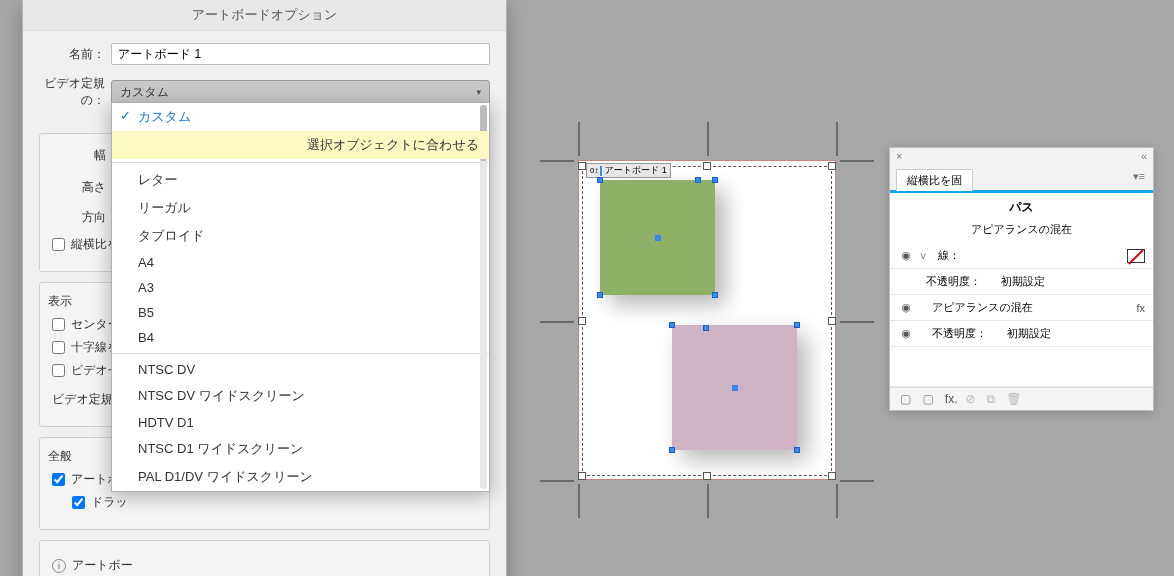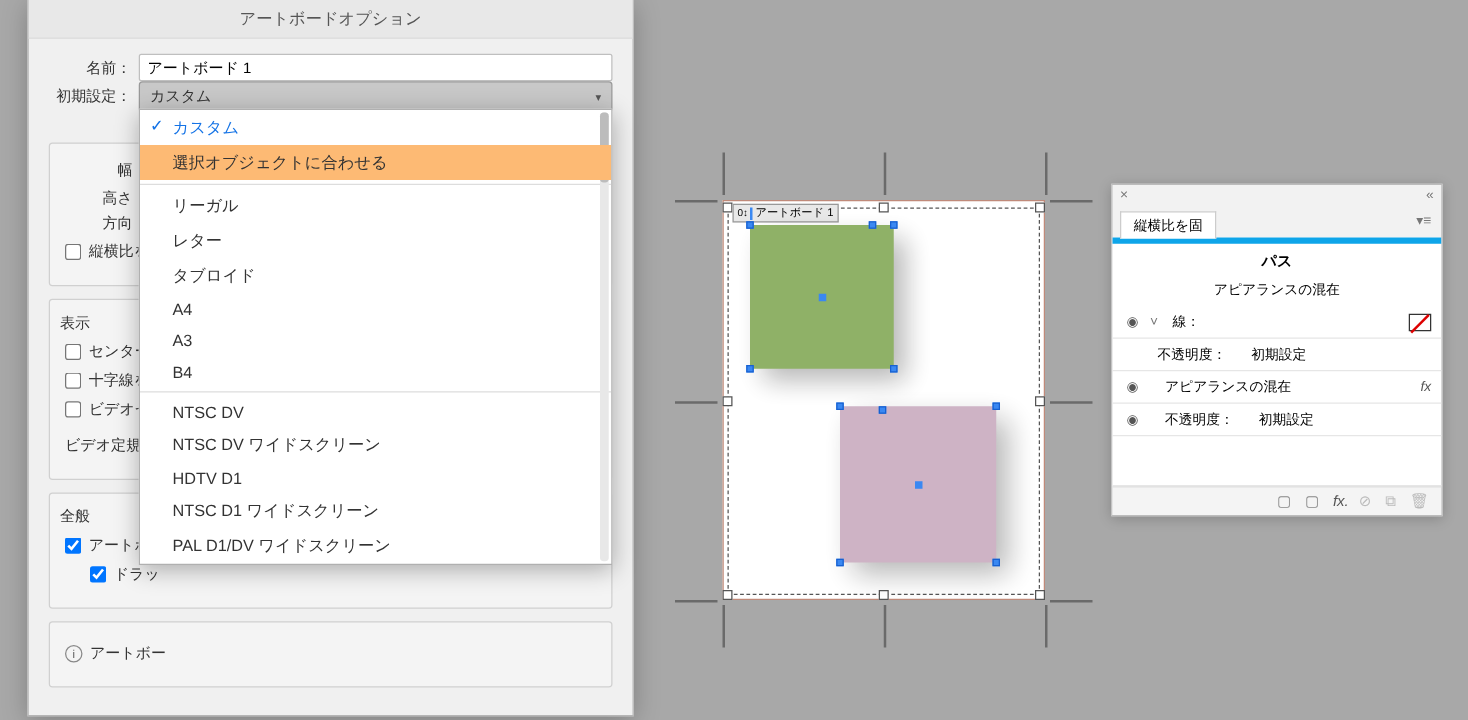--- a/index.html
+++ b/index.html
@@ -2,40 +2,40 @@
 <html><head>
 <meta charset="utf-8">
 <style>
 * { box-sizing: border-box; margin: 0; padding: 0; font-family: "Hiragino Kaku Gothic Pro", "Meiryo", sans-serif; }
 body { background: #a8a8a8; width: 1174px; height: 576px; overflow: hidden; position: relative; }
 
 
 .dialog { position: absolute; left: 22px; top: 0; width: 485px; background: #f0f0f0; border: 1px solid #b5b5b5; border-top: none; box-shadow: 0 4px 20px rgba(0,0,0,0.25); }
 .dialog-title { text-align: center; font-size: 13px; padding: 6px 0; color: #555; border-bottom: 1px solid #dcdcdc; background: #e8e8e8; }
 .dialog-body { padding: 12px 16px; font-size: 12px; color: #333; }
-.form-row { display: flex; align-items: center; }
+.form-row { display: flex; align-items: center; margin-bottom: 10px; }
 .label { width: 72px; text-align: right; padding-right: 6px; font-size: 12px; }
 .text-input { flex: 1; border: 1px solid #bfbfbf; background: #fff; padding: 3px 6px; font-size: 12px; border-radius: 2px; }
 .small-input { width: 60px; }
 .section-label { font-size: 12px; margin: 12px 0 6px; color: #333; }
 .chk-row { display: flex; align-items: center; margin: 6px 0; }
 .chk-row input { margin-right: 6px; }
 .group { border: 1px solid #d0d0d0; border-radius: 3px; padding: 10px 12px 12px; margin: 10px 0; background: #f4f4f4; }
 .group-title { font-size: 12px; color: #333; margin-bottom: 6px; margin-left: -4px; }
 .orient-btn { width: 18px; height: 18px; border: 1px solid #aaa; background: #fff; display: inline-flex; align-items: center; justify-content: center; margin-right: 4px; }
 .info-icon { display: inline-block; width:14px; height:14px; border:1px solid #888; border-radius:50%; font-size:9px; text-align:center; line-height:12px; margin-right:6px; color:#555; }
 
 
 .preset-select { position: relative; flex: 1; }
 .preset-header { background: #c8c8c8; border: 1px solid #999; border-radius: 3px; padding: 3px 8px; font-size: 12px; display: flex; justify-content: space-between; align-items: center; }
 .preset-menu { position: absolute; left: 0; right: 0; top: 22px; background: #fff; border: 1px solid #b0b0b0; max-height: 460px; overflow-y: auto; z-index: 100; box-shadow: 0 4px 18px rgba(0,0,0,0.3); }
 .preset-item { padding: 5px 10px 5px 26px; font-size: 13px; cursor: default; position: relative; }
 .preset-item.checked::before { content: "✓"; position: absolute; left: 8px; color: #1473e6; }
 .preset-item.checked { color: #1473e6; }
-.preset-item.hover { background: #fdba74; }
+.preset-item.hover { background: #fef9c3; text-align: right; }
 .preset-sep { border-top: 1px solid #ddd; margin: 3px 0; }
 .scrollbar-fake { position:absolute; right:2px; top:2px; bottom:2px; width:7px; background:#e8e8e8; border-radius:3px; }
 .scrollbar-fake div { position:absolute; left:0; right:0; top:0; height:56px; background:#bcbcbc; border-radius:3px; }
 
 
 .canvas { position: absolute; left: 540px; top: 110px; width: 320px; height: 400px; }
 .ruler-tick { position: absolute; background: #6a6a6a; }
 .rt-h { height: 2px; } .rt-v { width: 2px; }
 .artboard { position: absolute; left: 38px; top: 50px; width: 258px; height: 320px; background: #fff; border: 1px solid #c08a7a; }
 .sel-box { position: absolute; border: 1px dashed #555; }
@@ -44,63 +44,64 @@
 .ab-label { position: absolute; left:46px; top:53px; font-size:9px; background:#e8e8e8; border:1px solid #999; padding:0 3px; display:flex; align-items:center; gap:2px; }
 .ab-label .bar { width:2px; height:10px; background:#3a88f2; }
 .shape-green { position:absolute; left:60px; top:70px; width:115px; height:115px; background:#8aad5f; opacity:.95; box-shadow:10px 10px 20px rgba(0,0,0,.3); }
 .shape-pink  { position:absolute; left:132px; top:215px; width:125px; height:125px; background:#ccafc2; opacity:.95; box-shadow:10px 10px 22px rgba(0,0,0,.3); }
 .center-dot { position:absolute; width:6px; height:6px; background:#3a88f2; }
 
 
 .appearance { position: absolute; right: 20px; top: 147px; width: 265px; background: #f2f2f2; border: 1px solid #bcbcbc; font-size: 11px; box-shadow: 0 2px 10px rgba(0,0,0,.2); }
 .ap-top { display:flex; justify-content:space-between; padding:2px 6px; color:#777; }
 .ap-tab { display:inline-block; background:#fff; border:1px solid #ccc; border-bottom:none; padding:3px 10px; font-size:11px; margin:4px 0 0 6px; position:relative; top:1px; }
-.ap-body { background:#fff; border-top:5px solid #0ea5e9; }
+.ap-body { background:#fff; border-top:3px solid #0ea5e9; }
 .ap-row { display:flex; align-items:center; padding:5px 8px; border-bottom:1px solid #e6e6e6; }
 .ap-title { text-align:center; font-weight:bold; padding:6px; font-size:12px; }
 .ap-sub { text-align:center; font-size:11px; padding:0 0 6px; }
 .eye { width:16px; text-align:center; color:#555; margin-right:6px; }
 .expand { width:12px; color:#777; }
 .stroke-sw { width:18px; height:14px; border:1px solid #333; background:#fff; position:relative; }
 .stroke-sw::after { content:""; position:absolute; left:-2px; right:-2px; top:50%; border-top:2px solid #d00; transform:rotate(-45deg); }
-.ap-footer { display:flex; justify-content:flex-end; align-items:center; padding:4px 6px; background:#f4f4f4; border-top:1px solid #ddd; color:#888; }
+.ap-footer { display:flex; justify-content:flex-start; align-items:center; padding:4px 6px; background:#f4f4f4; border-top:1px solid #ddd; color:#888; }
 .ap-footer span { margin:0 4px; font-size:12px; }
-.fx { font-style:italic; color:#555; }
+.fx { color:#555; }
 .indent-1 { padding-left:36px; }
 .disabled { color:#bbb; }
 </style>
 </head>
 <body>
 
 <div class="dialog">
   <div class="dialog-title">アートボードオプション</div>
   <div class="dialog-body">
     <div class="form-row">
       <div class="label">名前：</div>
       <input class="text-input" value="アートボード 1" style="">
     </div>
     <div class="form-row" style="position:relative">
-      <div class="label">初期設定：</div>
+      <div class="label">ビデオ定規の：</div>
       <div class="preset-select">
         <div class="preset-header">
           <span>カスタム</span>
           <span style="font-size:9px;color:#555">▾</span>
         </div>
         <div class="preset-menu" id="preset-menu">
           <div class="scrollbar-fake">
               <div></div>
             </div>
         <div class="preset-item checked">カスタム</div>
             <div class="preset-item hover">選択オブジェクトに合わせる</div>
             <div class="preset-sep"></div>
+            <div class="preset-item">レター</div>
             <div class="preset-item">リーガル</div>
-            <div class="preset-item">レター</div>
             <div class="preset-item">タブロイド</div>
             <div class="preset-item">A4</div>
             <div class="preset-item">A3</div>
+            <div class="preset-item">B5</div>
             <div class="preset-item">B4</div>
             <div class="preset-sep"></div>
             <div class="preset-item">NTSC DV</div>
             <div class="preset-item">NTSC DV ワイドスクリーン</div>
             <div class="preset-item">HDTV D1</div>
             <div class="preset-item">NTSC D1 ワイドスクリーン</div>
             <div class="preset-item">PAL D1/DV ワイドスクリーン</div>
           </div>
       </div>
     </div>

